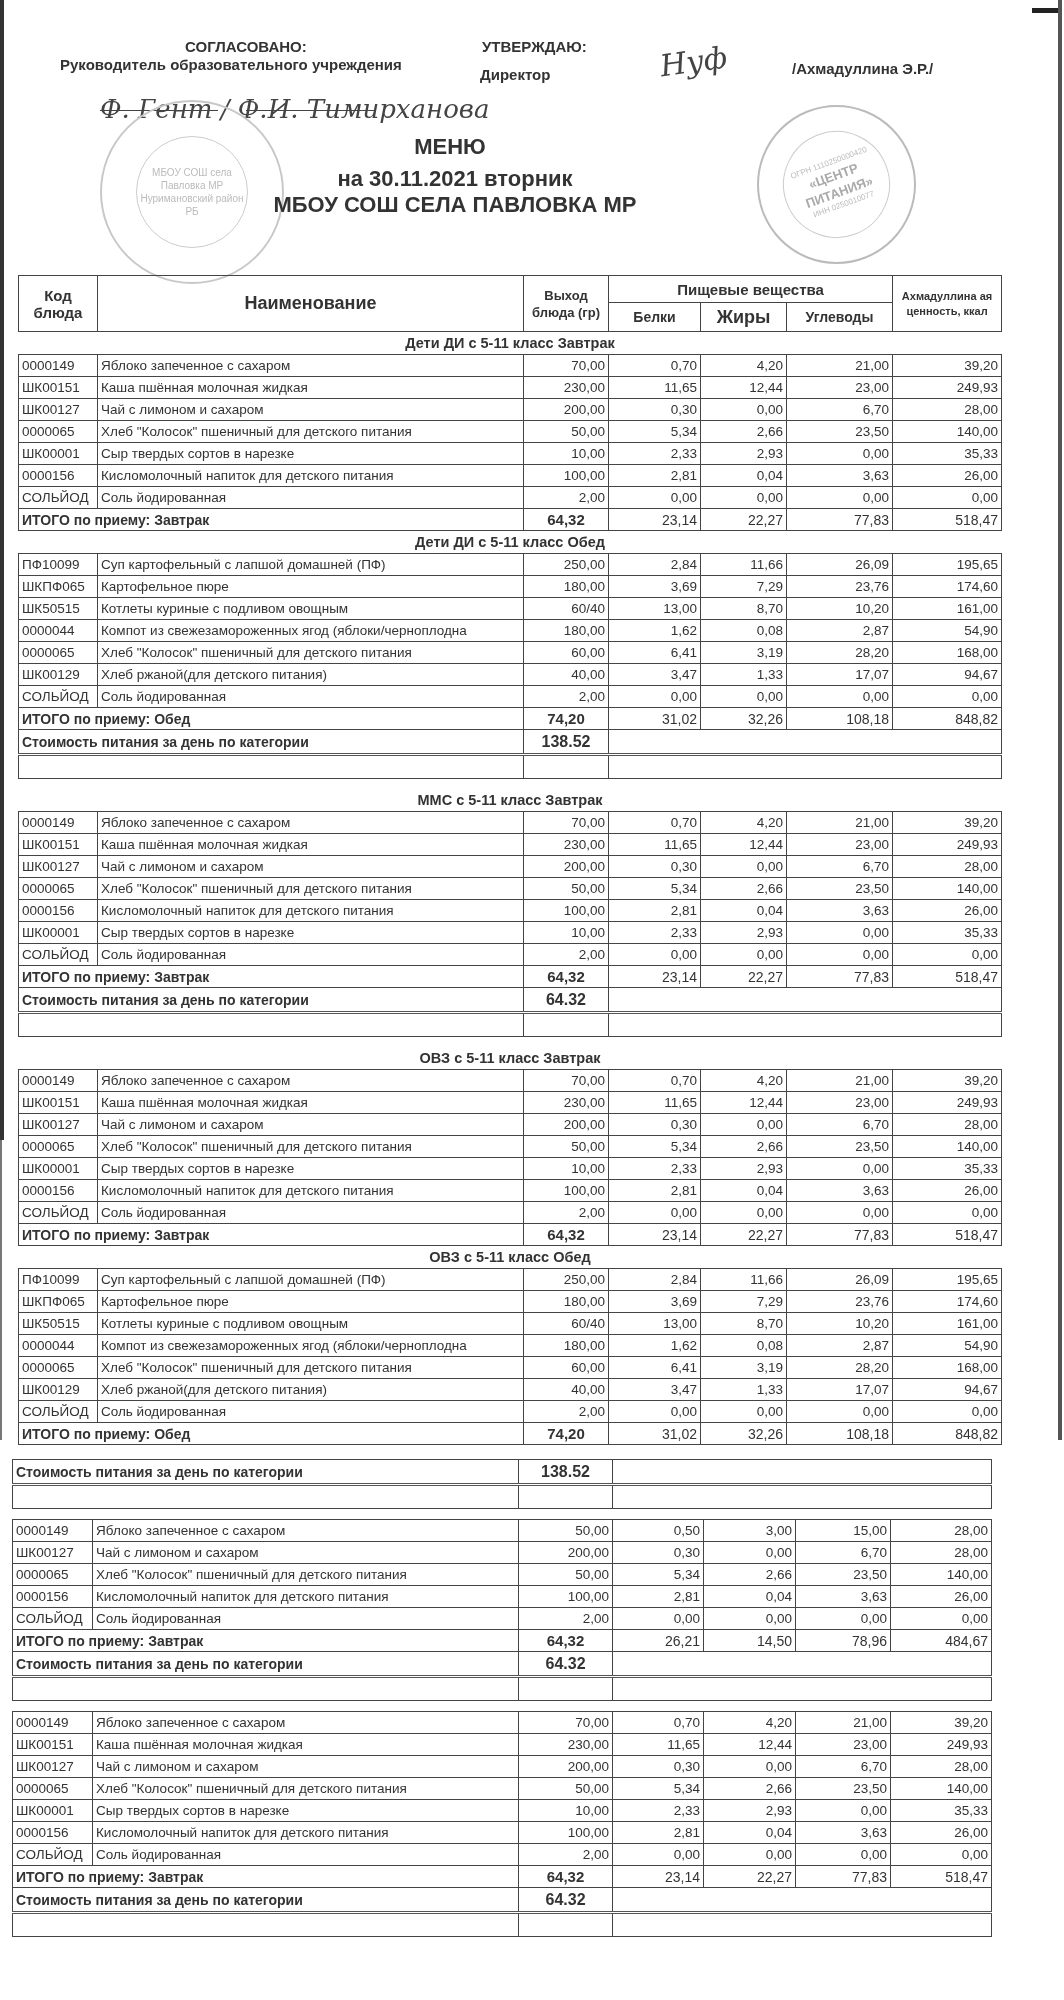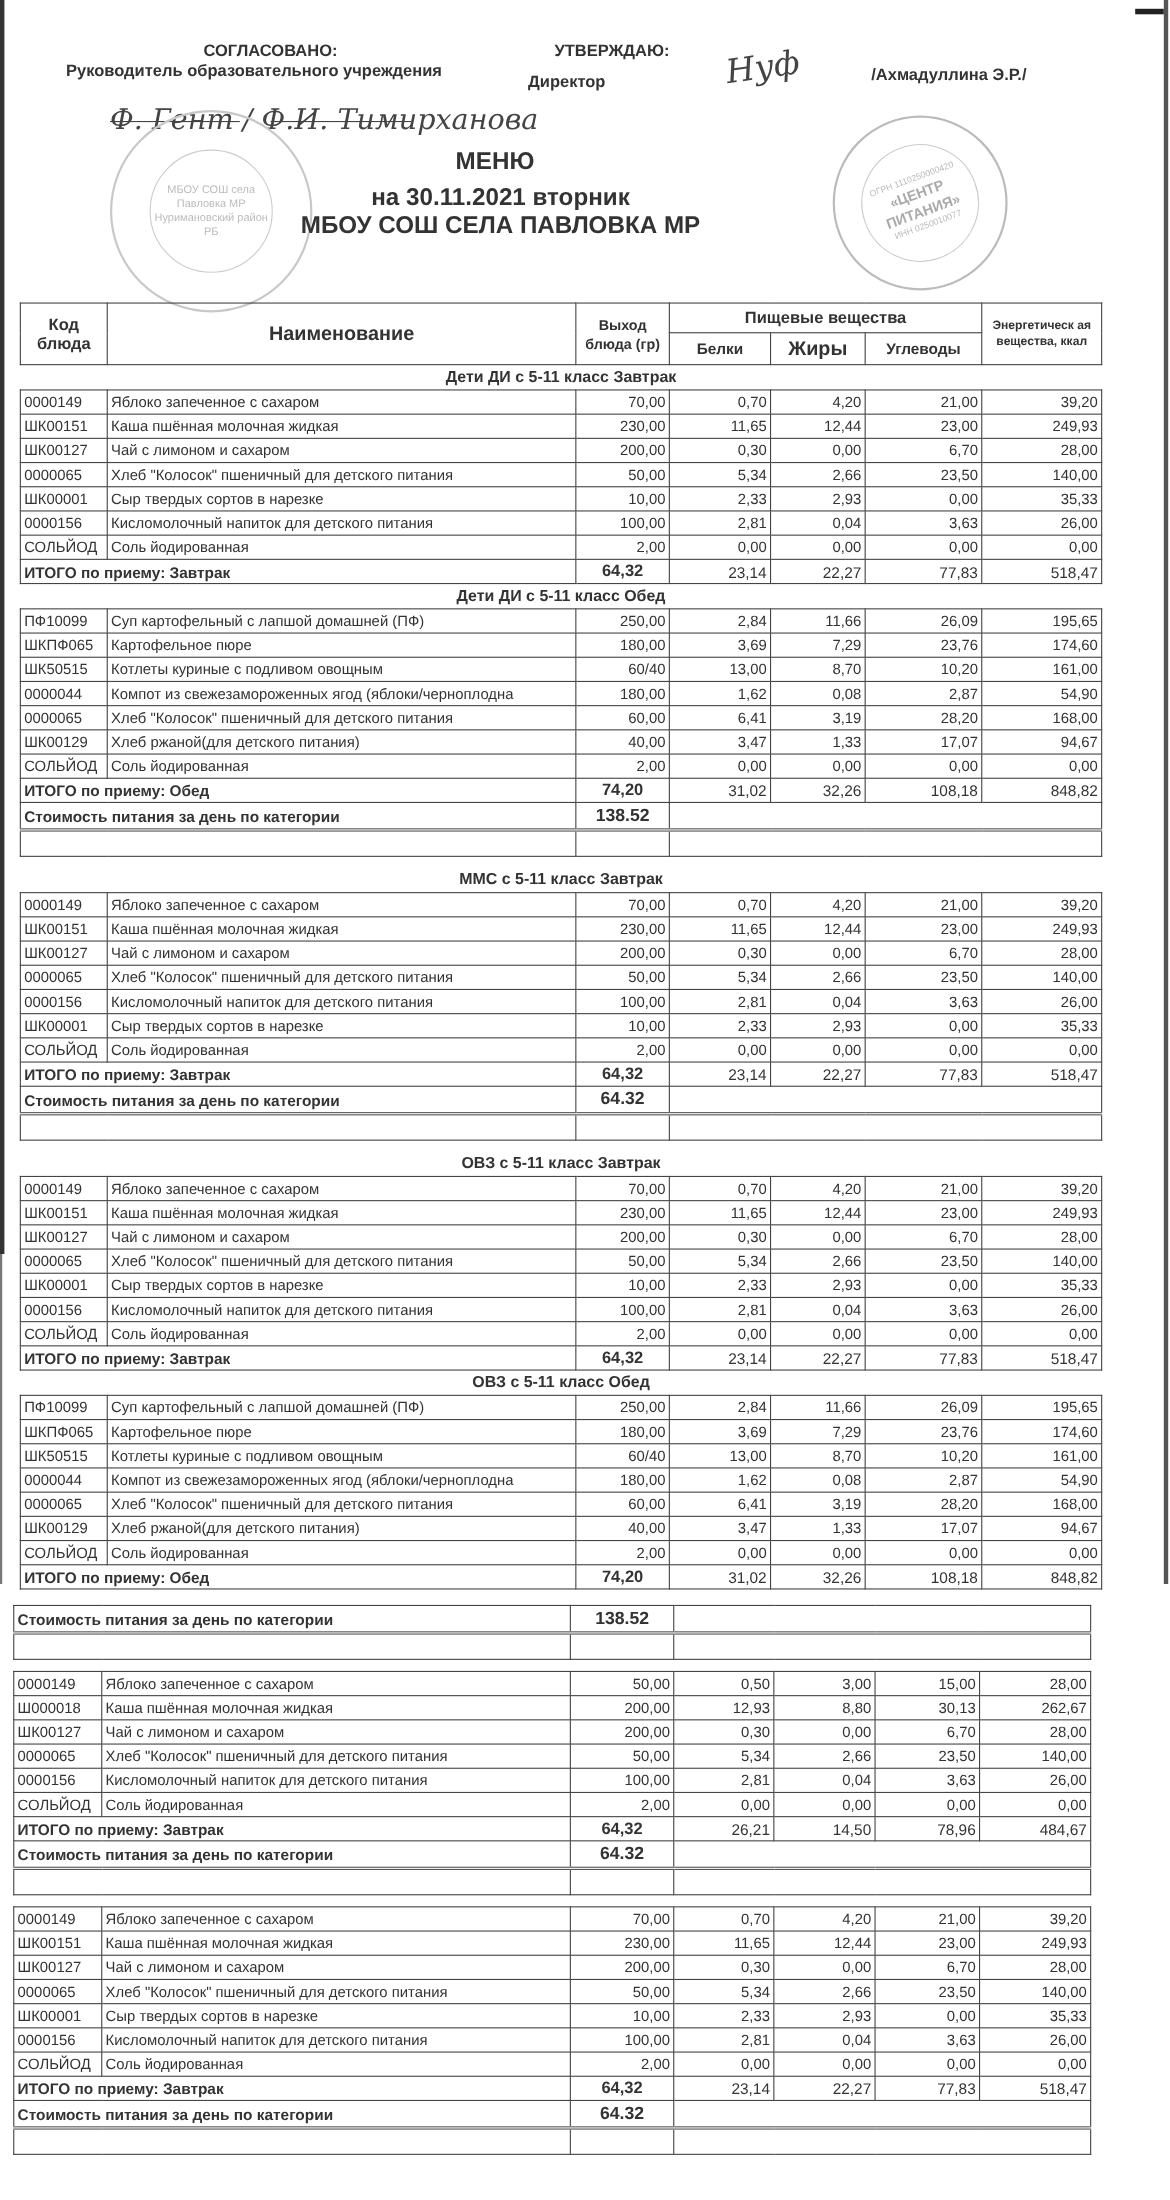--- a/index.html
+++ b/index.html
@@ -37,21 +37,21 @@
 </head>
 <body>
 
 <div class="leftbar"></div>
 <div class="leftbar2"></div>
 <div class="rightmark"></div>
 <div class="rightbar"></div>
 
 <div class="hdr" style="left:185px; top:38px;">СОГЛАСОВАНО:</div>
 <div class="hdr" style="left:60px; top:56px;">Руководитель образовательного учреждения</div>
-<div class="hdr" style="left:504px; top:38px;">УТВЕРЖДАЮ:</div>
+<div class="hdr" style="left:482px; top:38px;">УТВЕРЖДАЮ:</div>
 <div class="hdr" style="left:480px; top:66px;">Директор</div>
 <div class="hdr" style="left:792px; top:60px;">/Ахмадуллина Э.Р./</div>
 
 <div class="sig" style="left:100px; top:94px;">Ф. Гент / Ф.И. Тимирханова</div>
 <div class="sigline" style="left:100px; top:110px; width:118px;"></div>
 <div class="sigline" style="left:246px; top:110px; width:128px;"></div>
 <div class="sig" style="left:660px; top:44px; font-size:30px; transform:rotate(-8deg);">Нуф</div>
 
 <div class="stamp" style="left:100px; top:100px; width:180px; height:180px;">
   <div class="inner" style="width:110px; height:110px;">
@@ -79,21 +79,21 @@
       <col style="width:86px">
       <col style="width:106px">
       <col style="width:109px">
   </colgroup>
   <tbody id="upper-body">
     <tr class="head">
       <td rowspan="2" style="font-size:15px;">Код блюда</td>
       <td rowspan="2" class="big">Наименование</td>
       <td rowspan="2" style="font-size:13px;">Выход блюда (гр)</td>
       <td colspan="3" style="font-size:15px; height:26px;">Пищевые вещества</td>
-      <td rowspan="2" class="small">Энергетическ ая вещества, ккал</td>
+      <td rowspan="2" class="small">Ахмадуллина ая ценность, ккал</td>
     </tr>
     <tr class="head">
       <td style="font-size:14px; height:28px;">Белки</td>
       <td style="font-size:18px;">Жиры</td>
       <td style="font-size:14px;">Углеводы</td>
     </tr>
   <tr class="sec">
         <td colspan="7">Дети ДИ с 5-11 класс Завтрак</td>
       </tr>
       <tr>
@@ -519,29 +519,20 @@
       <tr>
         <td class="code">0000149</td>
         <td class="name">Яблоко запеченное с сахаром</td>
         <td class="num">50,00</td>
         <td class="num">0,50</td>
         <td class="num">3,00</td>
         <td class="num">15,00</td>
         <td class="num">28,00</td>
       </tr>
       <tr>
-        <td class="code">Ш000018</td>
-        <td class="name">Каша пшённая молочная жидкая</td>
-        <td class="num">200,00</td>
-        <td class="num">12,93</td>
-        <td class="num">8,80</td>
-        <td class="num">30,13</td>
-        <td class="num">262,67</td>
-      </tr>
-      <tr>
         <td class="code">ШК00127</td>
         <td class="name">Чай с лимоном и сахаром</td>
         <td class="num">200,00</td>
         <td class="num">0,30</td>
         <td class="num">0,00</td>
         <td class="num">6,70</td>
         <td class="num">28,00</td>
       </tr>
       <tr>
         <td class="code">0000065</td>

